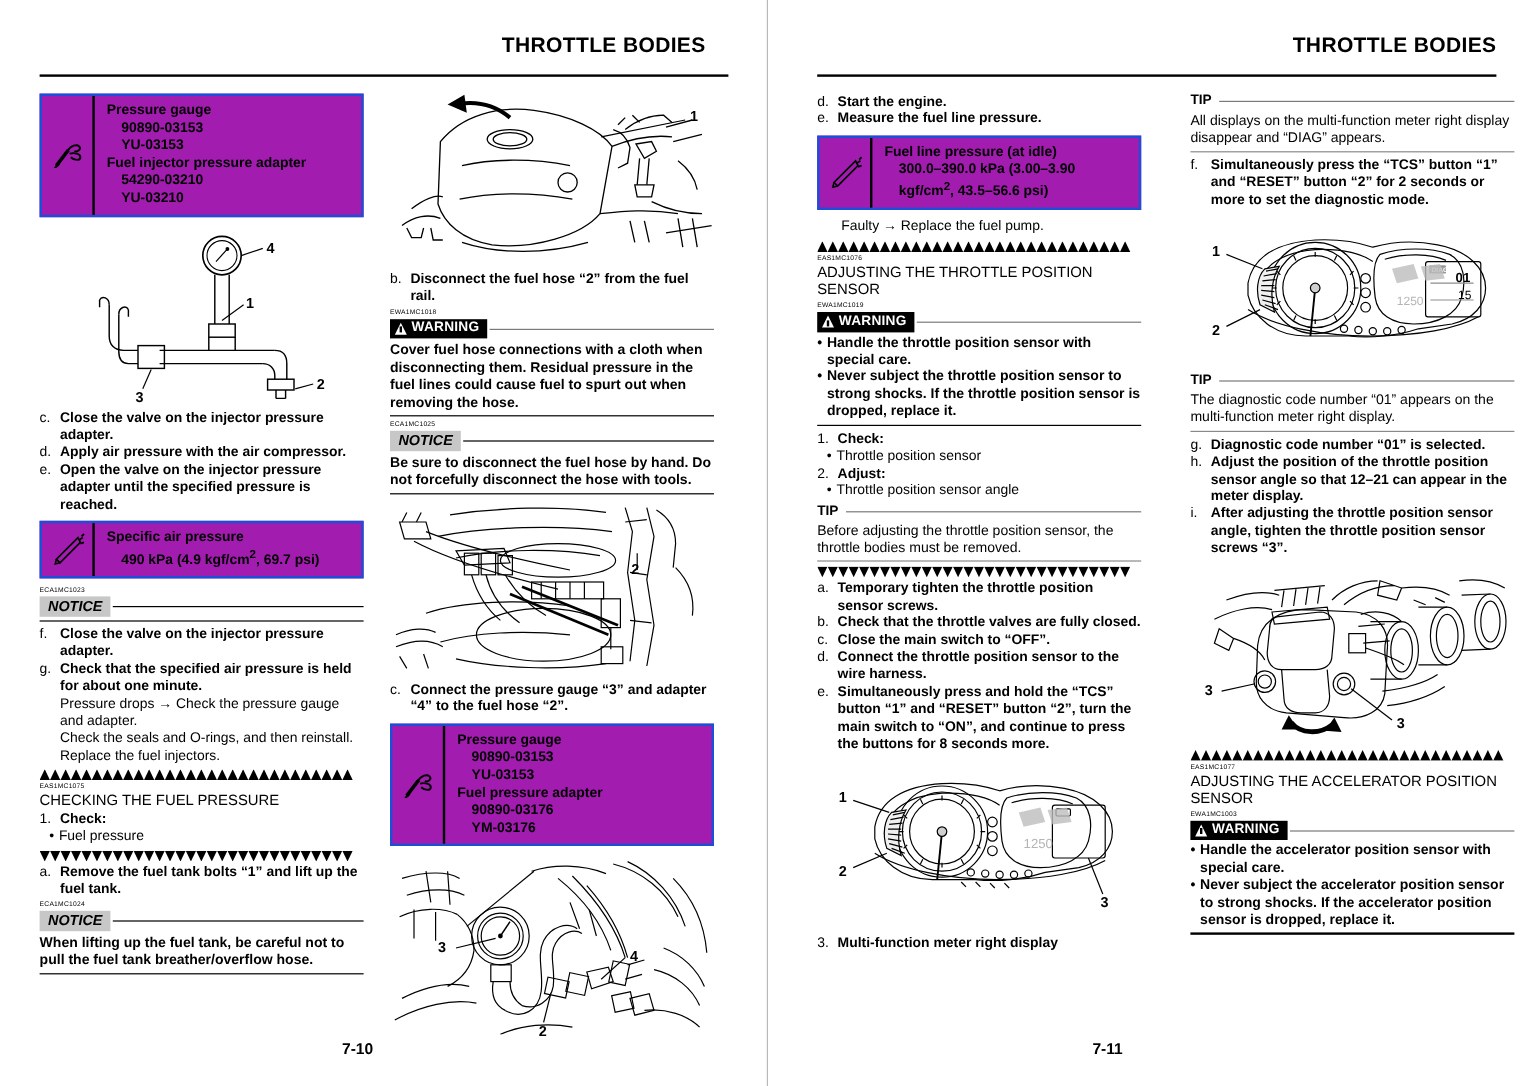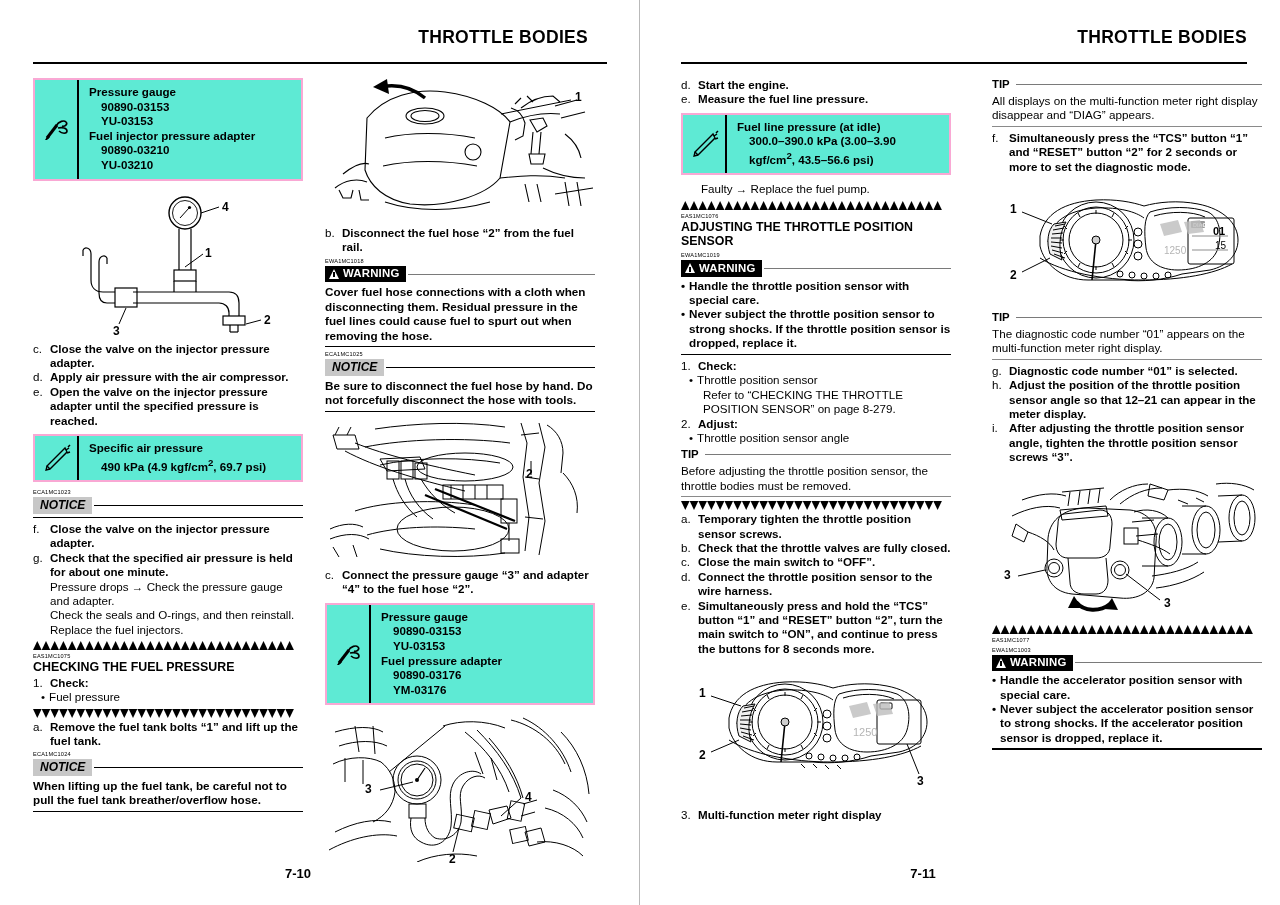--- a/index.html
+++ b/index.html
@@ -89,25 +89,25 @@
     display: flex;
     gap: 4px;
     padding-left: 8px;
   }
   .bullet .dot { flex: 0 0 auto; }
   .bullet .body { flex: 1 1 auto; }
   .indent { padding-left: 17px; }
 
   
   .specbox {
-    border: 2px solid #f9a8d4;
+    border: 2px solid #1d4ed8;
     display: flex;
     align-items: stretch;
     margin: 6px 0 7px 0;
-    background: #5eead4;
+    background: #a21caf;
   }
   .specbox .iconcell {
     flex: 0 0 auto;
     width: 42px;
     border-right: 2px solid #000;
     display: flex;
     align-items: center;
     justify-content: center;
     padding: 3px 0;
   }
@@ -211,21 +211,21 @@
   }
   .tri-band svg { display: block; }
 
   
   .sec-code {
     font-size: 5.6px;
     letter-spacing: 0.2px;
     line-height: 8px;
   }
   .sec-title {
-    font-weight: bold;
+    font-weight: normal;
     font-size: 12.4px;
     line-height: 14.6px;
     margin-bottom: 1px;
   }
 
   
   .figure { position: relative; margin: 5px 0 6px 0; }
   .figure svg { display: block; }
   .fig-cap {
     font-size: 11.6px;
@@ -257,21 +257,21 @@
             <path d="M4 26 L7 21 L9 23 L6 26 Z" fill="#000"></path>
             <path d="M15 12 C18 7, 23 6, 25 8 C27 10, 24 13, 21 12" stroke="#000" stroke-width="1.6" fill="none"></path>
             <path d="M17 14 C21 13, 26 14, 26 17 C26 20, 21 20, 18 17" stroke="#000" stroke-width="1.6" fill="none"></path>
           </svg>
         </div>
         <div class="spectext">
           <div>Pressure gauge</div>
           <div class="sub">90890-03153</div>
           <div class="sub">YU-03153</div>
           <div>Fuel injector pressure adapter</div>
-          <div class="sub">90890-03210</div>
+          <div class="sub">54290-03210</div>
           <div class="sub">YU-03210</div>
         </div>
       </div>
 
       <div class="figure" style="height:148px;">
         <svg width="270" height="148" viewBox="0 0 270 148">
           <g stroke="#000" fill="none" stroke-width="1.2">
 
             <circle cx="152" cy="25" r="16" stroke-width="1.4"></circle>
             <circle cx="152" cy="25" r="12.5" stroke-width="0.9"></circle>
@@ -746,21 +746,20 @@
       <div class="adv-close"></div>
 
       <div class="step">
         <span class="marker">1.</span>
         <span class="body">Check:</span>
       </div>
       <div class="bullet">
         <span class="dot">•</span>
         <span class="body">Throttle position sensor</span>
       </div>
-      <div class="indent" style="padding-left:22px;">Refer to “CHECKING THE THROTTLE POSITION SENSOR” on page 8-279.</div>
 
       <div class="step">
         <span class="marker">2.</span>
         <span class="body">Adjust:</span>
       </div>
       <div class="bullet">
         <span class="dot">•</span>
         <span class="body">Throttle position sensor angle</span>
       </div>
 
@@ -1058,20 +1057,21 @@
               <polygon points="217.5,9 221.8,0 226.1,9"></polygon>
               <polygon points="226.2,9 230.5,0 234.8,9"></polygon>
             <polygon points="234.9,9 239.2,0 243.5,9"></polygon>
               <polygon points="243.6,9 247.9,0 252.2,9"></polygon>
               <polygon points="252.3,9 256.6,0 260.9,9"></polygon>
           </g>
         </svg>
       </div>
 
       <div class="sec-code">EAS1MC1077</div>
+      <div class="sec-title">ADJUSTING THE ACCELERATOR POSITION SENSOR</div>
 
       <div class="adv-code">EWA1MC1003</div>
       <div class="adv-head-row">
         <span class="warning-tag">
             <span class="warn-tri"></span>
             <span>WARNING</span>
           </span>
         <span class="adv-rule"></span>
       </div>
       <div class="adv-body" style="margin-top:2px;">

